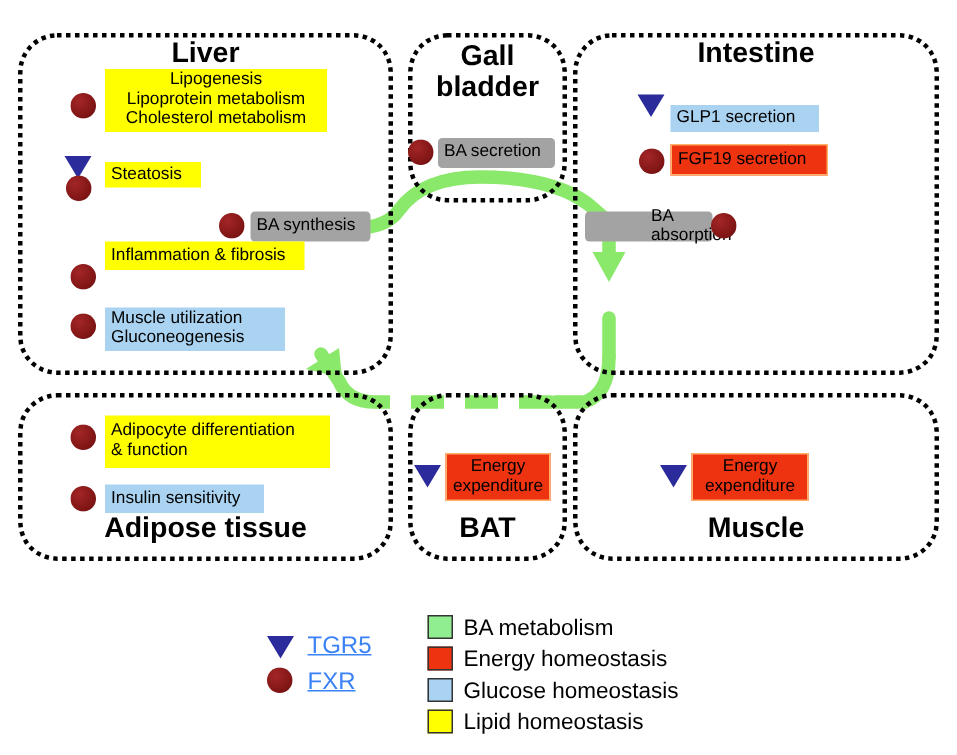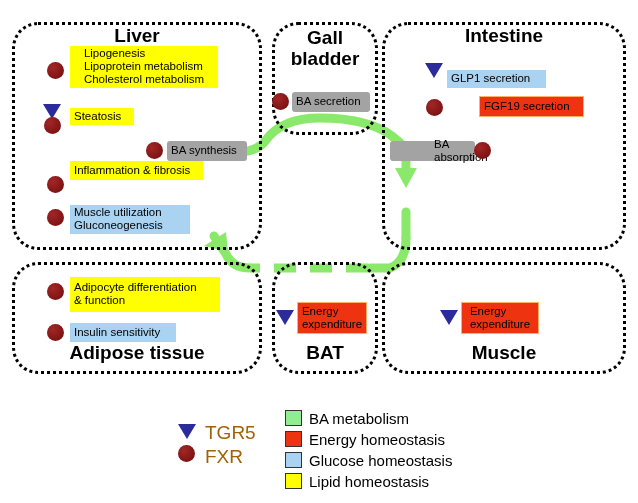--- a/index.html
+++ b/index.html
@@ -39,21 +39,21 @@
     line-height:1.12;
     padding:1px 4px 2px 4px;
     white-space:pre-line;
     display:flex;
     align-items:center;
   }
   .chip.c-lipid{background:#ffff00;}
   .chip.c-glucose{background:#a9d3f0;}
   .chip.c-energy{background:#ee3311;border:1px solid #ffb066;}
   .chip.c-ba{background:#a3a3a3;border-radius:3px;}
-  .chip.center{justify-content:center;text-align:left;}
+  .chip.center{justify-content:center;text-align:center;}
 
   
   .fxr{
     position:absolute;
     width:17px;height:17px;border-radius:50%;
     background:radial-gradient(circle at 35% 32%, #a32626 0%, #7e1414 70%, #5e0d0d 100%);
     background-color:#7e1414;
   }
   .tgr5{
     position:absolute;
@@ -77,21 +77,21 @@
     line-height:1.12;
     white-space:pre-line;
   }
 
   
   #flow{position:absolute;left:0;top:0;width:638px;height:503px;pointer-events:none;}
 
   
   #legend-receptors{position:absolute;left:175px;top:420px;}
   .lr-row{position:relative;height:24px;}
-  .lr-label{position:absolute;left:30px;top:2px;font-size:19px;color:#a16207;}
+  .lr-label{position:absolute;left:30px;top:2px;font-size:16px;color:#3b82f6;text-decoration:underline;}
 
   #legend-colors{position:absolute;left:285px;top:410px;}
   .lc-row{display:flex;align-items:flex-start;height:20px;margin-bottom:1px;}
   .lc-sw{width:17px;height:16px;border:1px solid #333;box-sizing:border-box;margin-right:7px;}
   .lc-label{font-size:15px;color:#000;}
 </style>
 </head>
 <body>
 
 <div id="stage">
@@ -147,21 +147,21 @@
   <div class="fxr" style="left:272px;top:93px;"></div>
   <div class="chip c-ba" style="left:292px;top:92px;width:78px;height:20px;">BA secretion</div>
 
   <div class="panel" style="left:382px;top:22px;width:244px;height:228px;"></div>
   <div class="panel-title" style="left:382px;top:26px;width:244px;text-align:center;">Intestine</div>
 
   <div class="tgr5" style="left:425px;top:63px;"></div>
   <div class="chip c-glucose" style="left:447px;top:62px;width:99px;height:18px;margin-top:8px;">GLP1 secretion</div>
 
   <div class="fxr" style="left:426px;top:99px;"></div>
-  <div class="chip c-energy" style="left:447px;top:96px;width:105px;height:21px;margin-left:32px;">FGF19 secretion</div>
+  <div class="chip c-energy" style="left:447px;top:96px;width:105px;height:21px;">FGF19 secretion</div>
 
   <div class="chip c-ba" style="left:390px;top:141px;width:85px;height:20px;padding-left:44px;">BA absorption</div>
   <div class="fxr" style="left:474px;top:142px;"></div>
 
 
   <div class="panel" style="left:12px;top:262px;width:250px;height:112px;"></div>
   <div class="panel-title" style="left:12px;top:343px;width:250px;">Adipose tissue</div>
 
   <div class="fxr" style="left:47px;top:283px;"></div>
   <div class="chip c-lipid" style="left:70px;top:277px;width:150px;height:35px;">Adipocyte differentiation

